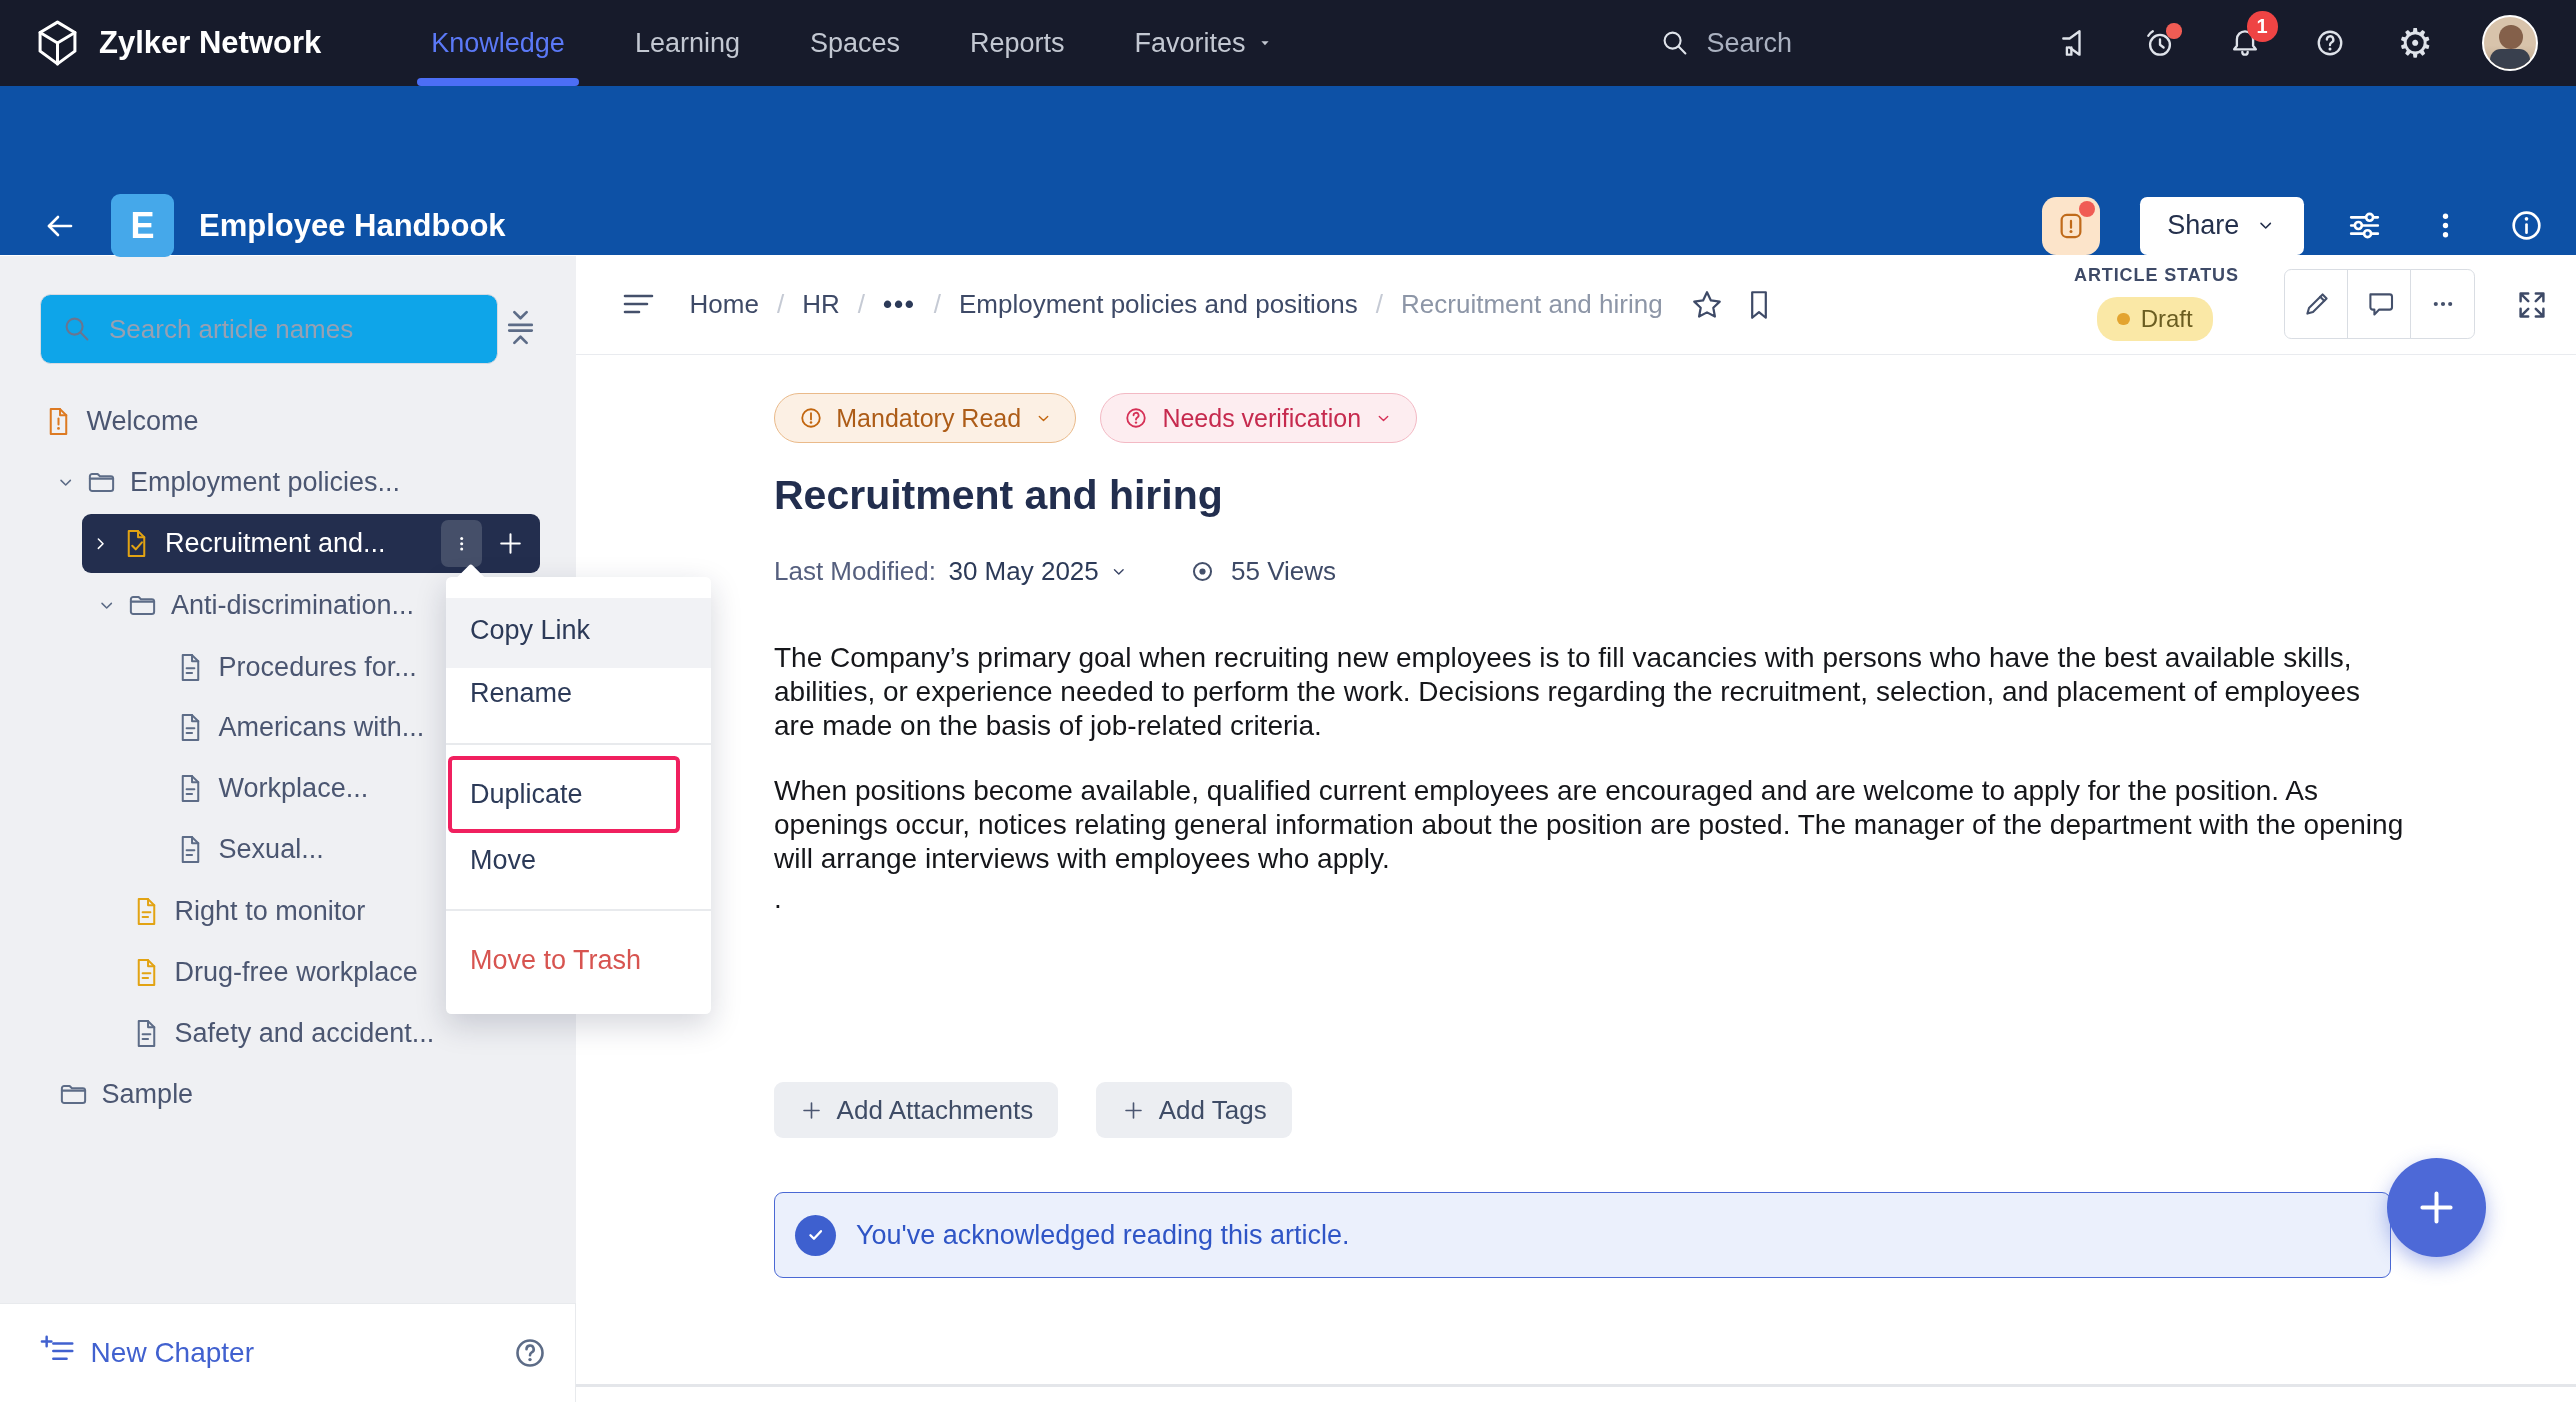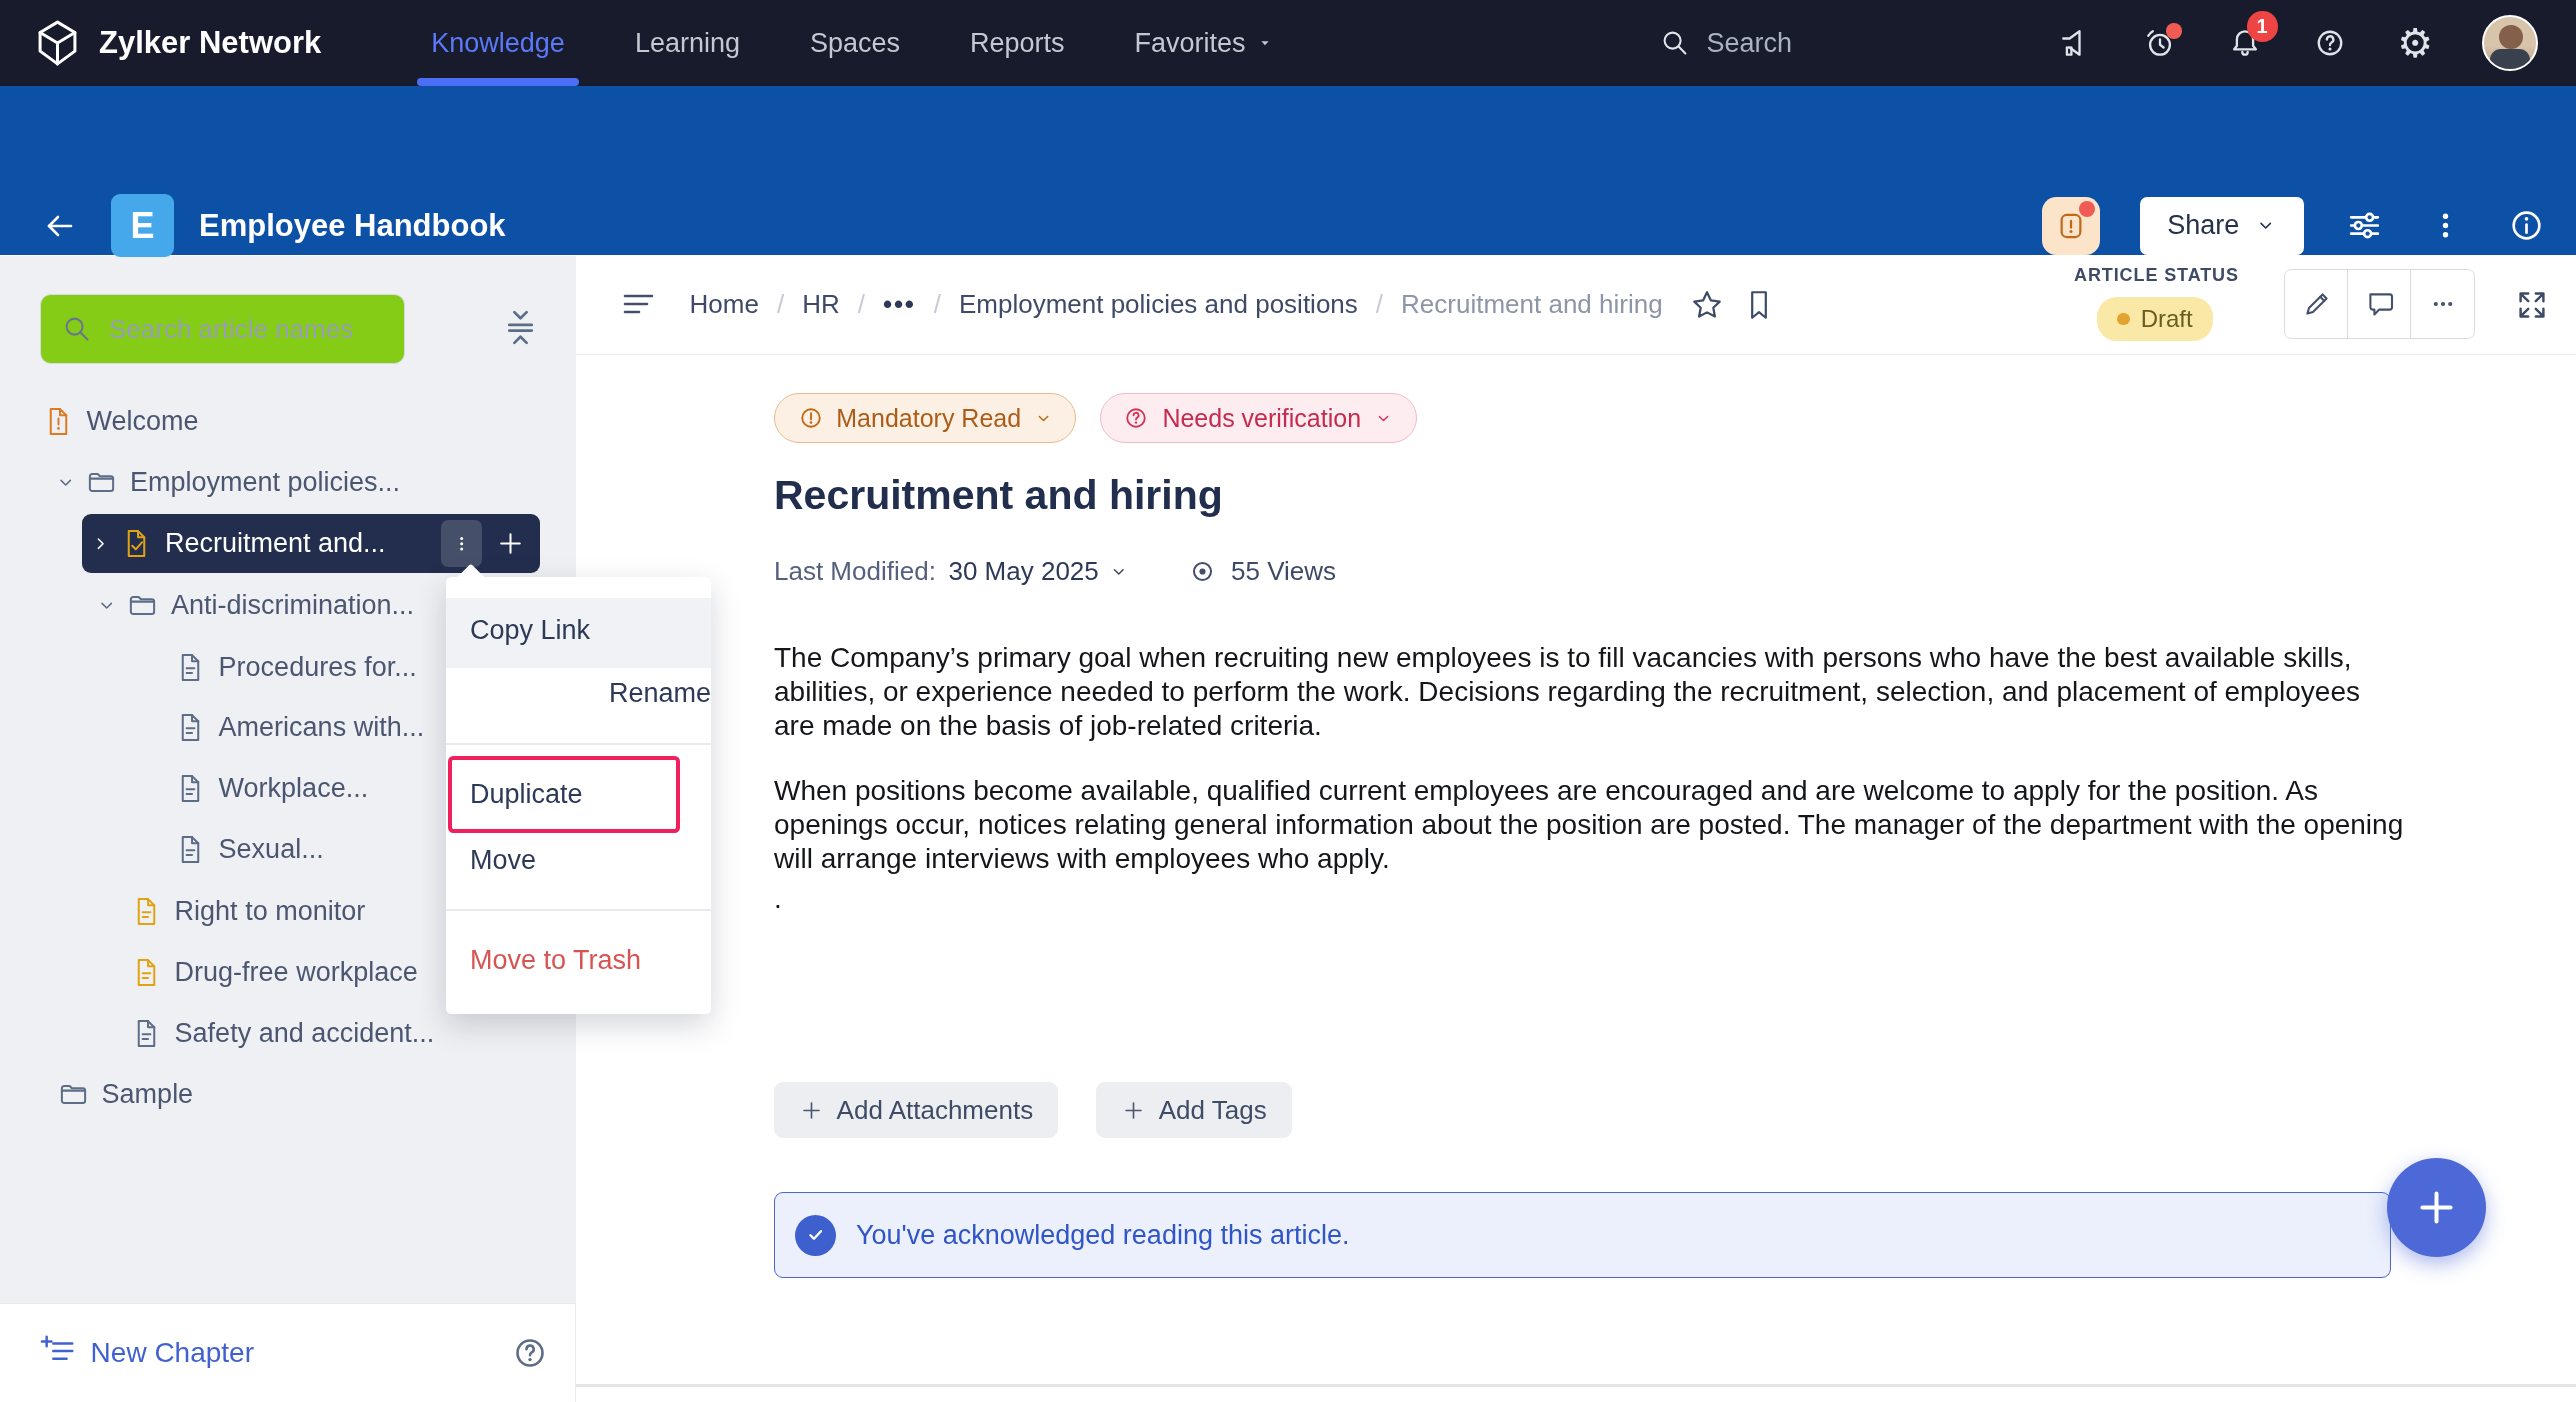--- a/index.html
+++ b/index.html
@@ -46,21 +46,21 @@
   .notif-tile svg { width:34px; height:34px; color:#c06a1a; }
   .notif-tile .dot-red { top:4.5px; right:5.4px; width:16px; height:16px; }
   .share-btn { height:58px; background:#fff; border-radius:7.2px; display:flex; align-items:center; gap:14.4px; padding:0 27px; cursor:pointer;}
   .share-btn span { font-size:27px; color:#24304c; font-weight:500;}
   .share-btn svg { width:23.4px; height:23.4px; color:#24304c; }
   .hero-ic { width:41px; height:41px; color:#fff; cursor:pointer;}
   .hero-ic svg { width:41px; height:41px; }
 
   
   .sidebar { position:absolute; top:256px; left:0; bottom:0; width:576px; background:#eff0f3; z-index:10; }
-  .side-search { position:absolute; top:38px; left:40px; width:365px; height:70px; background:#84cc16; border:1.8px solid #d7dae1; border-radius:10.8px;
+  .side-search { position:absolute; top:38px; left:40px; width:458px; height:70px; background:#0ea5e9; border:1.8px solid #d7dae1; border-radius:10.8px;
     display:flex; align-items:center; }
   .side-search svg { width:32px; height:32px; color:#6a7590; margin-left:20px; flex:none;}
   .side-search input { border:none; outline:none; background:transparent; font-family:"Liberation Sans",sans-serif;
     font-size:26px; color:#3e4a67; margin-left:16px; width:342px; }
   .side-search input::placeholder { color:#98a0b2; }
   .collapse-ic { position:absolute; top:52px; left:500px; width:41px; height:41px; color:#5d6c87; cursor:pointer; }
 
   .trow { position:absolute; left:0; right:0; height:59px; display:flex; align-items:center; cursor:pointer; }
   .trow .chev { width:23.4px; height:23.4px; color:#5d6c87; flex:none; margin-right:9px; }
   .trow .ticon { width:31px; height:31px; flex:none; margin-right:12.6px; }
@@ -144,21 +144,21 @@
     box-shadow:0 7.2px 20px rgba(77,105,215,.45); display:flex; align-items:center; justify-content:center; cursor:pointer; z-index:15;}
   .fab svg { width:47px; height:47px; color:#fff; stroke-width:3.4; }
 
   .bottom-divider { position:absolute; left:576px; right:0; top:1384px; height:2.7px; background:#e4e6ea; }
 
   
   .ctx { position:absolute; left:446px; top:577px; width:265px; height:437px; background:#fff; border-radius:5.4px;
     box-shadow:0 10.8px 31px rgba(20,30,60,.18); z-index:50; }
   .ctx-caret { position:absolute; left:14.4px; top:-9px; width:21.6px; height:21.6px; background:#fff; transform:rotate(45deg); border-radius:2.7px; }
   .mi { position:absolute; left:0; right:0; height:54px; line-height:54px; padding-left:24px; font-size:27px; color:#2c3a58; cursor:pointer; white-space:nowrap;}
-  .mi-copy { top:26px; } .mi-rename { top:89px;text-align:right; } .mi-dup { top:190px; } .mi-move { top:256px; } .mi-trash { top:356px; color:#d75450; }
+  .mi-copy { top:26px; } .mi-rename { top:89px; } .mi-dup { top:190px; } .mi-move { top:256px; } .mi-trash { top:356px; color:#d75450; }
   .ctx-hover { position:absolute; left:0; right:0; top:21px; height:70px; background:#f1f2f5; }
   .ctx-div { position:absolute; left:0; right:0; height:1.8px; background:#e8eaed; }
   .d1 { top:166px; } .d2 { top:332px; }
   .anno { position:absolute; left:1.8px; top:179px; width:232px; height:77px; border:4.5px solid #f0205f; border-radius:5.4px; pointer-events:none; }
 </style>
 </head>
 <body>
 
 <svg width="0" height="0" style="position:absolute">
   <defs>

